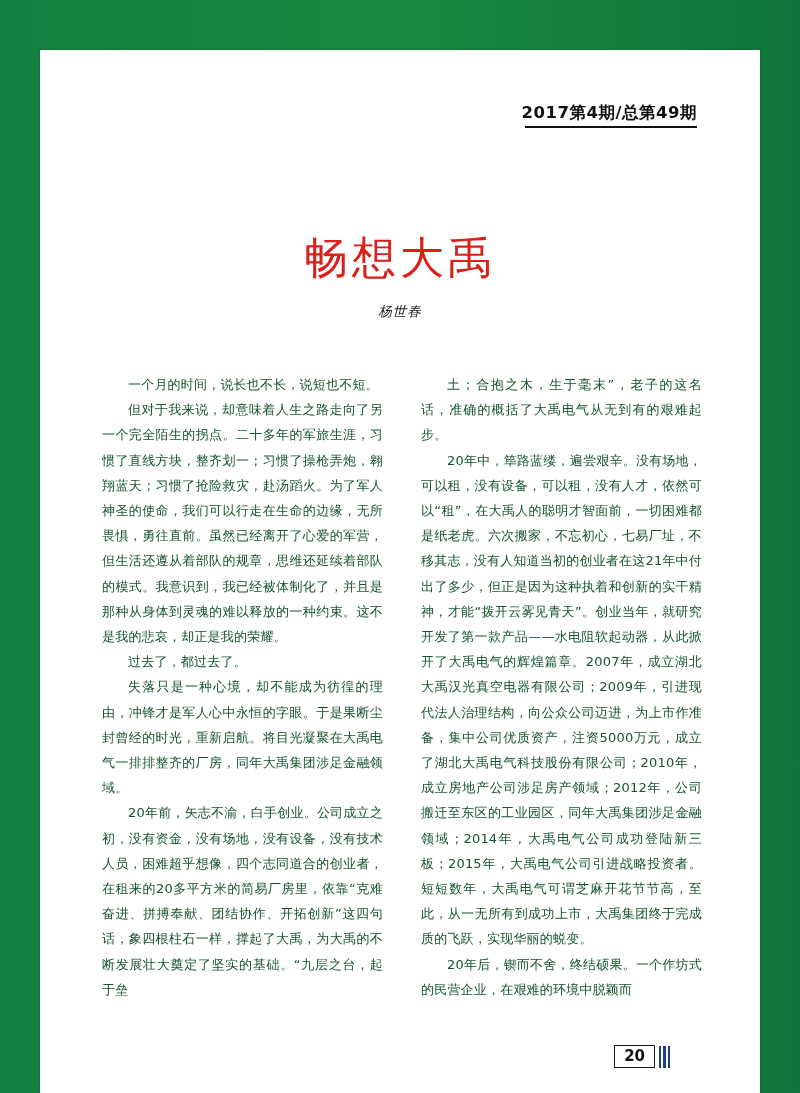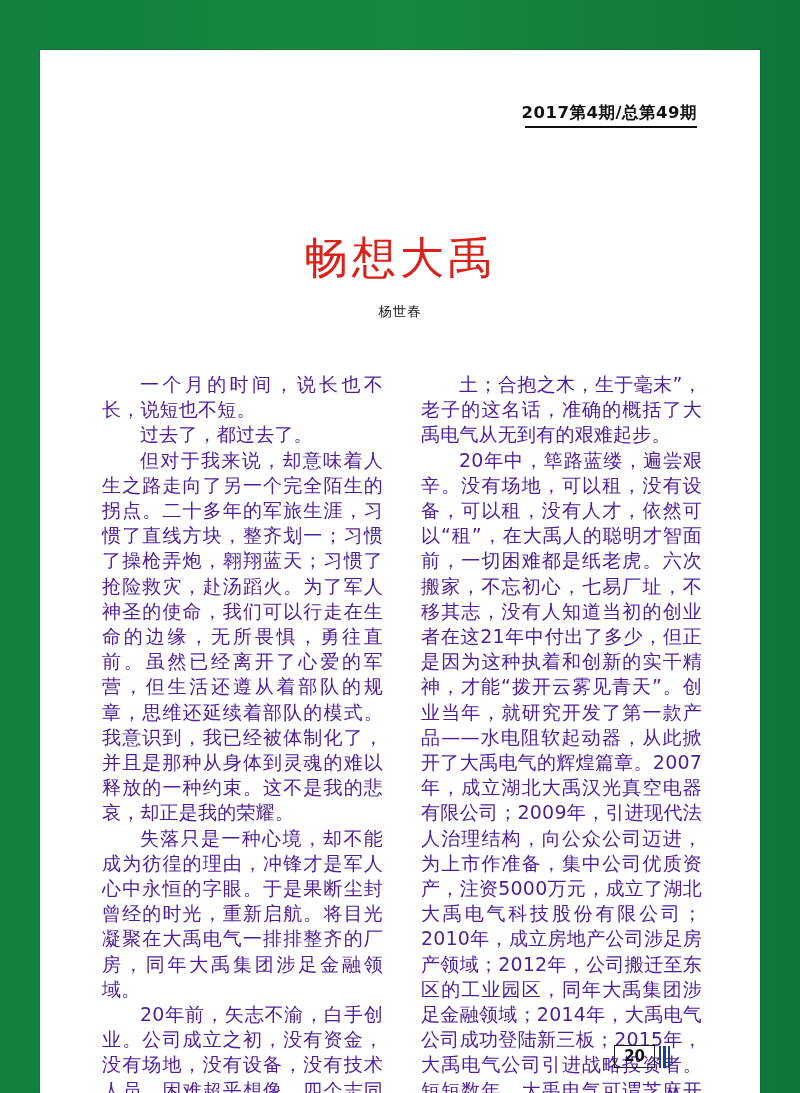--- a/index.html
+++ b/index.html
@@ -62,35 +62,36 @@
   }
   .article-author {
     position: absolute;
     left: 0;
     right: 0;
     top: 253px;
     text-align: center;
     color: #1a1a1a;
     font-size: 13.5px;
     letter-spacing: 1px;
+    font-style: italic;
   }
   .columns {
     position: absolute;
     left: 62px;
     top: 322px;
     width: 600px;
     height: 600px;
     display: flex;
     gap: 38px;
   }
   .col {
     width: 281px;
-    font-size: 19px;
+    font-size: 13px;
     line-height: 25.2px;
-    color: #4c1d95;
+    color: #14532d;
     text-align: justify;
     text-justify: inter-character;
     letter-spacing: 0.2px;
   }
   .col p {
     margin: 0;
     text-indent: 2em;
   }
   .page-number-box {
     position: absolute;
@@ -131,22 +132,22 @@
       <span>2017第4期</span><span class="sep">/</span><span>总第49期</span>
     </div>
     <div class="issue-rule"></div>
 
     <h1 class="article-title">畅想大禹</h1>
     <div class="article-author">杨世春</div>
 
     <div class="columns">
       <div class="col">
         <p>一个月的时间，说长也不长，说短也不短。</p>
+        <p>但对于我来说，却意味着人生之路走向了另一个完全陌生的拐点。二十多年的军旅生涯，习惯了直线方块，整齐划一；习惯了操枪弄炮，翱翔蓝天；习惯了抢险救灾，赴汤蹈火。为了军人神圣的使命，我们可以行走在生命的边缘，无所畏惧，勇往直前。虽然已经离开了心爱的军营，但生活还遵从着部队的规章，思维还延续着部队的模式。我意识到，我已经被体制化了，并且是那种从身体到灵魂的难以释放的一种约束。这不是我的悲哀，却正是我的荣耀。</p>
         <p>过去了，都过去了。</p>
-        <p>但对于我来说，却意味着人生之路走向了另一个完全陌生的拐点。二十多年的军旅生涯，习惯了直线方块，整齐划一；习惯了操枪弄炮，翱翔蓝天；习惯了抢险救灾，赴汤蹈火。为了军人神圣的使命，我们可以行走在生命的边缘，无所畏惧，勇往直前。虽然已经离开了心爱的军营，但生活还遵从着部队的规章，思维还延续着部队的模式。我意识到，我已经被体制化了，并且是那种从身体到灵魂的难以释放的一种约束。这不是我的悲哀，却正是我的荣耀。</p>
         <p>失落只是一种心境，却不能成为彷徨的理由，冲锋才是军人心中永恒的字眼。于是果断尘封曾经的时光，重新启航。将目光凝聚在大禹电气一排排整齐的厂房，同年大禹集团涉足金融领域。</p>
         <p>20年前，矢志不渝，白手创业。公司成立之初，没有资金，没有场地，没有设备，没有技术人员，困难超乎想像，四个志同道合的创业者，在租来的20多平方米的简易厂房里，依靠“克难奋进、拼搏奉献、团结协作、开拓创新”这四句话，象四根柱石一样，撑起了大禹，为大禹的不断发展壮大奠定了坚实的基础。“九层之台，起于垒</p>
       </div>
       <div class="col">
         <p>土；合抱之木，生于毫末”，老子的这名话，准确的概括了大禹电气从无到有的艰难起步。</p>
         <p>20年中，筚路蓝缕，遍尝艰辛。没有场地，可以租，没有设备，可以租，没有人才，依然可以“租”，在大禹人的聪明才智面前，一切困难都是纸老虎。六次搬家，不忘初心，七易厂址，不移其志，没有人知道当初的创业者在这21年中付出了多少，但正是因为这种执着和创新的实干精神，才能“拨开云雾见青天”。创业当年，就研究开发了第一款产品——水电阻软起动器，从此掀开了大禹电气的辉煌篇章。2007年，成立湖北大禹汉光真空电器有限公司；2009年，引进现代法人治理结构，向公众公司迈进，为上市作准备，集中公司优质资产，注资5000万元，成立了湖北大禹电气科技股份有限公司；2010年，成立房地产公司涉足房产领域；2012年，公司搬迁至东区的工业园区，同年大禹集团涉足金融领域；2014年，大禹电气公司成功登陆新三板；2015年，大禹电气公司引进战略投资者。短短数年，大禹电气可谓芝麻开花节节高，至此，从一无所有到成功上市，大禹集团终于完成质的飞跃，实现华丽的蜕变。</p>
         <p>20年后，锲而不舍，终结硕果。一个作坊式的民营企业，在艰难的环境中脱颖而</p>
       </div>
     </div>
 

